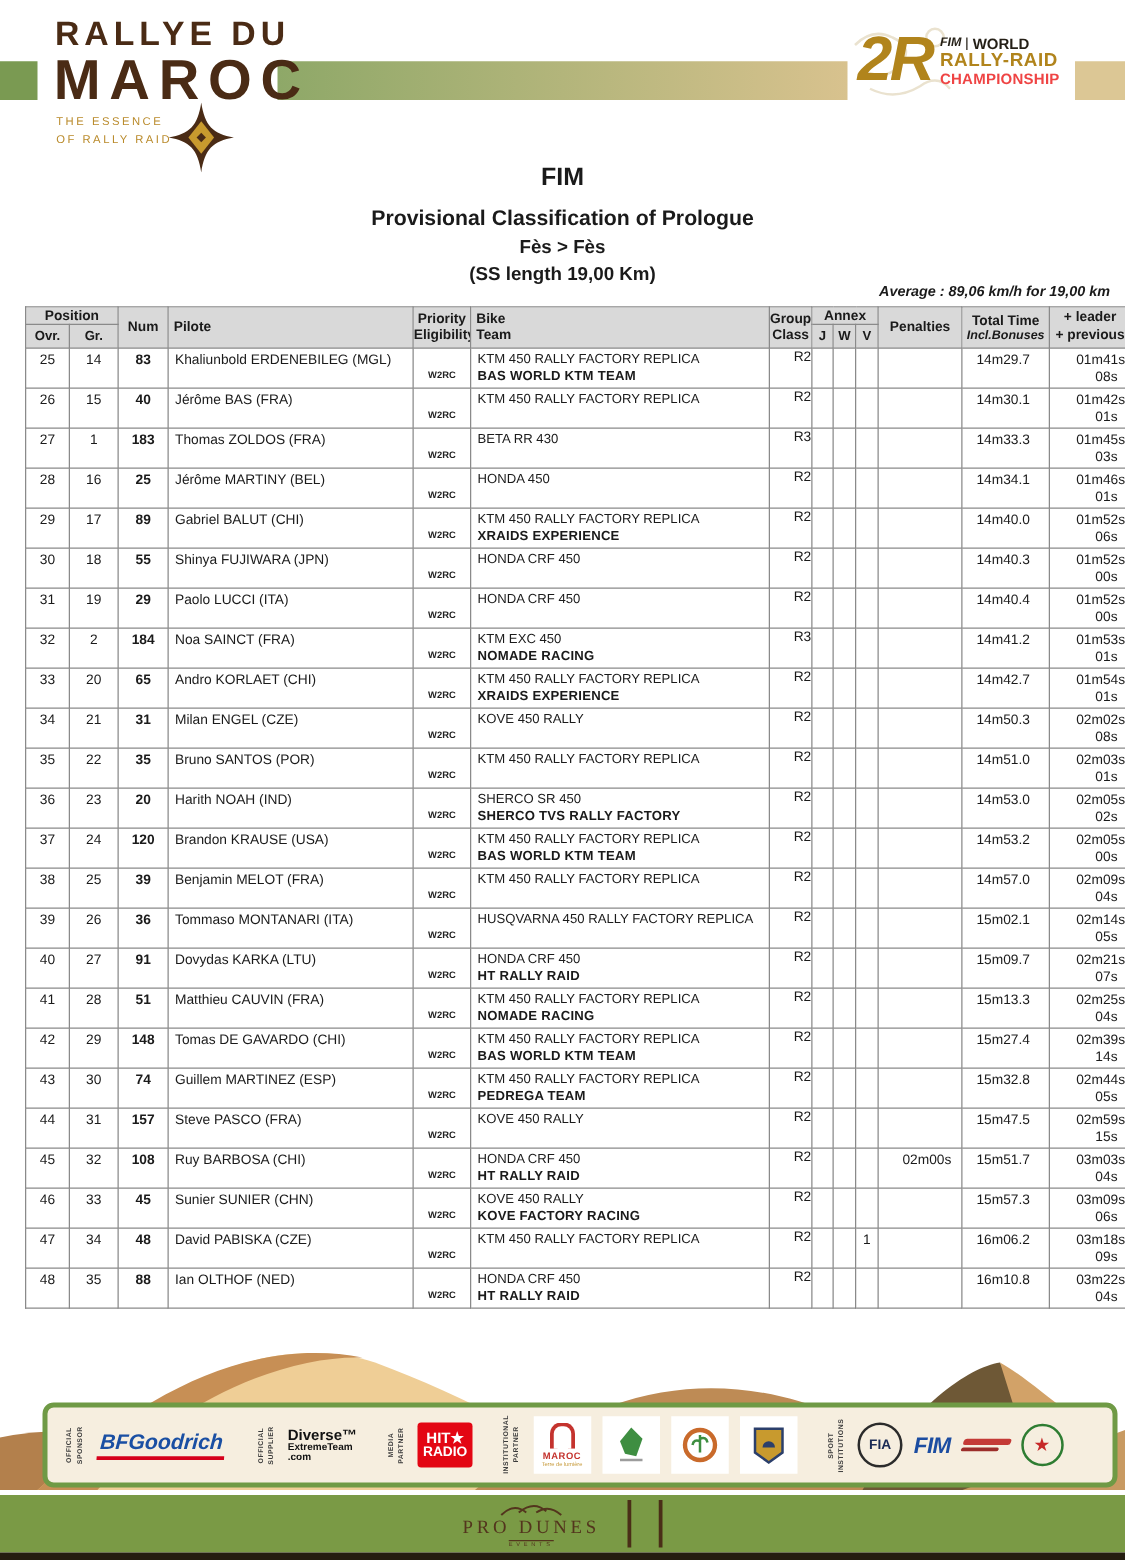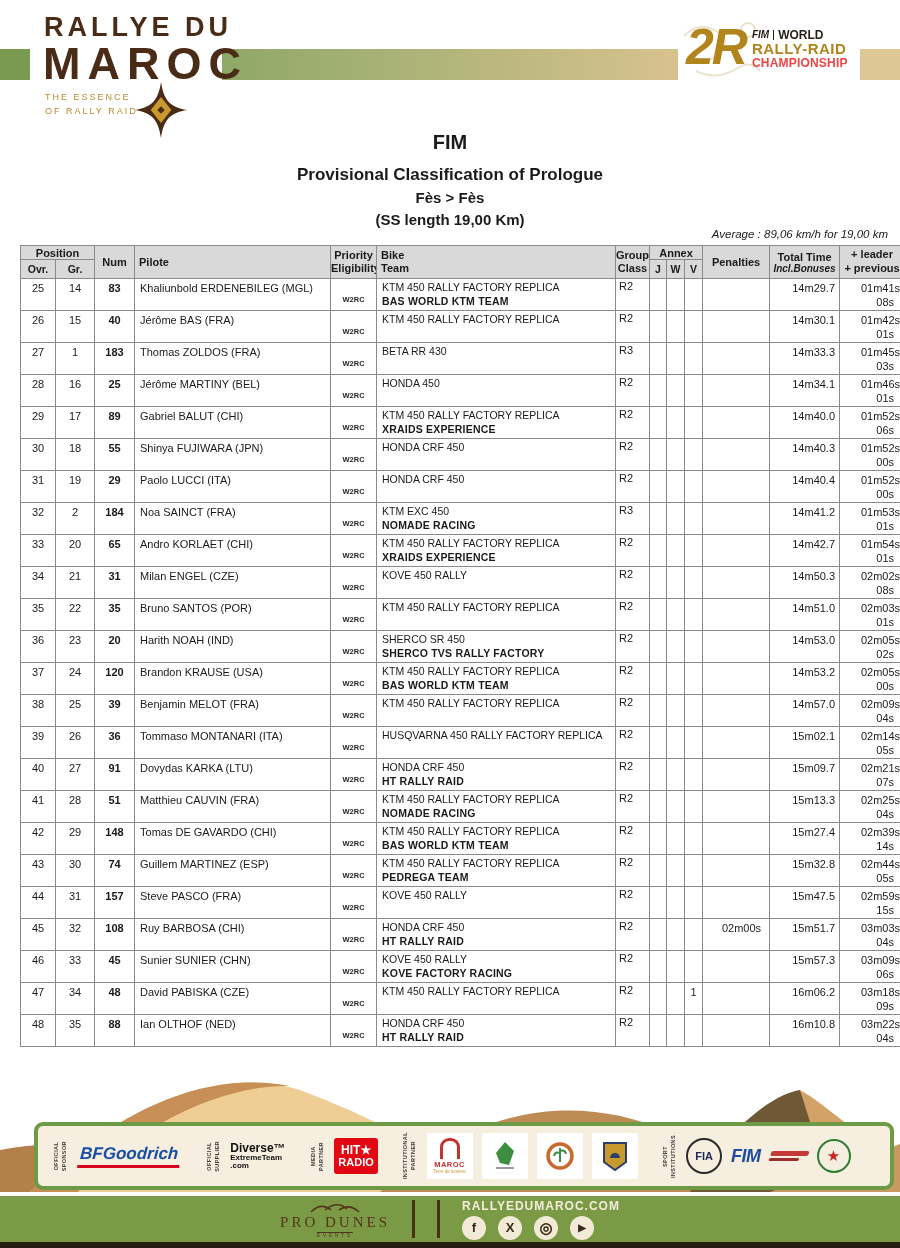--- a/index.html
+++ b/index.html
@@ -28,21 +28,21 @@
   .w2rc-fim{font-style:italic;font-size:10px;}
   .w2rc-sep{width:1px;height:10px;background:#241F16;}
   .w2rc-rr{font-size:15px;font-weight:900;color:#B1841C;letter-spacing:.5px;}
   .w2rc-ch{font-size:12px;font-weight:900;color:#ef4444;letter-spacing:.2px;}
 
   
   .t-fim{position:absolute;left:0;width:100%;top:131px;text-align:center;font-size:20px;font-weight:bold;}
   .t-main{position:absolute;left:0;width:100%;top:165px;text-align:center;font-size:17px;font-weight:bold;}
   .t-route{position:absolute;left:0;width:100%;top:189px;text-align:center;font-size:15px;font-weight:bold;}
   .t-len{position:absolute;left:0;width:100%;top:211px;text-align:center;font-size:15px;font-weight:bold;}
-  .t-avg{position:absolute;right:12px;top:228px;font-size:11.5px;font-weight:normal;font-style:italic;}
+  .t-avg{position:absolute;right:12px;top:228px;font-size:11.5px;font-weight:bold;font-style:italic;}
 
   
   .results{position:absolute;left:20px;top:245px;width:884px;border-collapse:collapse;table-layout:fixed;padding-left:40px;}
   .results th,.results td{border:1px solid #8a8a8a;padding:0;vertical-align:top;overflow:hidden;}
   .results{border:1.5px solid #555;}
   .results thead th{background:#D9D9D9;font-size:11px;font-weight:bold;vertical-align:middle;}
   .results thead tr.h1 th{height:13px;}
   .results thead tr.h2 th{height:18px;font-size:10.5px;}
   th.small2{font-size:8.5px;line-height:1.15;white-space:pre-line;text-align:center;}
   th.left2{font-size:11px;line-height:1.15;white-space:pre-line;text-align:left;padding-left:4px;}
@@ -52,22 +52,22 @@
   .results tbody tr{height:31.45px;}
   .results tbody td{font-size:11px;}
   td.c{text-align:center;padding-top:3px;}
   td.bold{font-weight:bold;}
   td.l{text-align:left;padding:3px 0 0 5px;}
   td.prio{vertical-align:bottom;text-align:center;}
   .w2rc-cell{font-size:7.5px;font-weight:bold;color:#222;padding-bottom:6px;}
   td.biketeam{padding:2px 0 0 5px;}
   .bike-line{font-size:10.5px;line-height:13px;}
   .team-line{font-size:10.5px;font-weight:bold;line-height:15px;letter-spacing:.2px;}
-  td.cls{font-size:9.5px;padding:1px 0 0 3px;}
-  td.r{text-align:right;padding:3px 4px 0 0;margin-top:33px;}
+  td.cls{font-size:9.5px;padding:1px 0 0 3px;text-align:right;}
+  td.r{text-align:center;padding:3px 4px 0 0;margin-top:33px;}
   td.gaps{text-align:right;padding:3px 4px 0 0;}
   td.gaps .prev{padding-right:6px;line-height:15px;}
   td.gaps .lead{line-height:13px;}
   td.pen{text-align:right;padding:3px 8px 0 0;}
 
   
   .dunes{position:absolute;left:0;top:1032px;width:900px;height:160px;}
   .sponsor-panel{position:absolute;left:34px;top:1122px;width:824px;height:60px;
                  background:#F6EEDF;border:4px solid #6F9A45;border-radius:9px;
                  display:flex;align-items:center;padding:0 14px;gap:9px;}
@@ -820,25 +820,16 @@
   <div class="bottom-bar">
     <div class="produnes">
       <svg width="52" height="14" viewBox="0 0 52 14">
         <path d="M2,12 Q12,2 22,10 M16,10 Q28,0 38,9 M30,10 Q40,3 50,12" fill="none" stroke="#53351D" stroke-width="1.6"></path>
       </svg>
       <div class="produnes-name">PRO DUNES</div>
       <div class="produnes-sub">EVENTS</div>
     </div>
     <div class="bb-div"></div>
     <div class="bb-div"></div>
-    <div class="webcol">
-      <div class="website">RALLYEDUMAROC.COM</div>
-      <div class="socials">
-        <div class="soc">f</div>
-        <div class="soc">X</div>
-        <div class="soc ig">◎</div>
-        <div class="soc yt">▶</div>
-      </div>
-    </div>
   </div>
   <div class="bottom-strip"></div>
 
 </div>
 
 </body></html>

